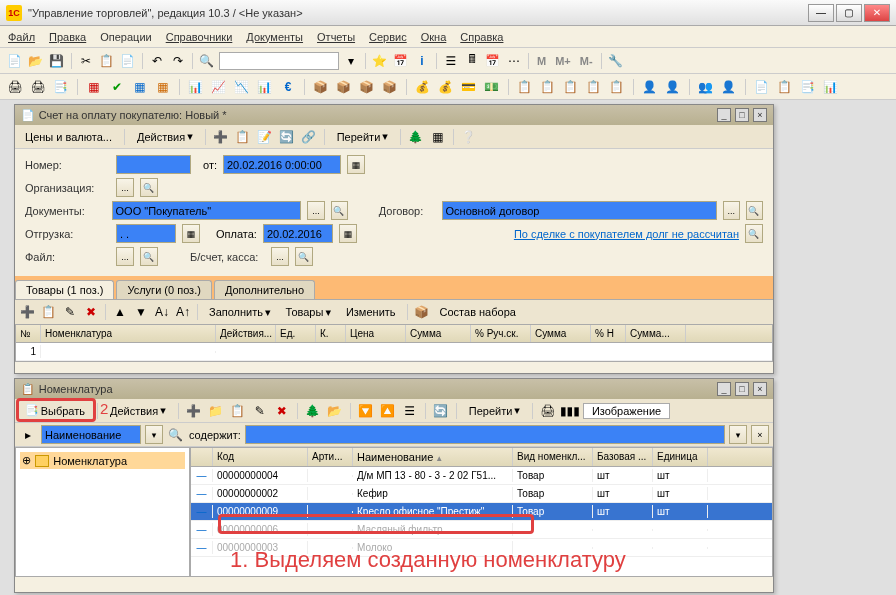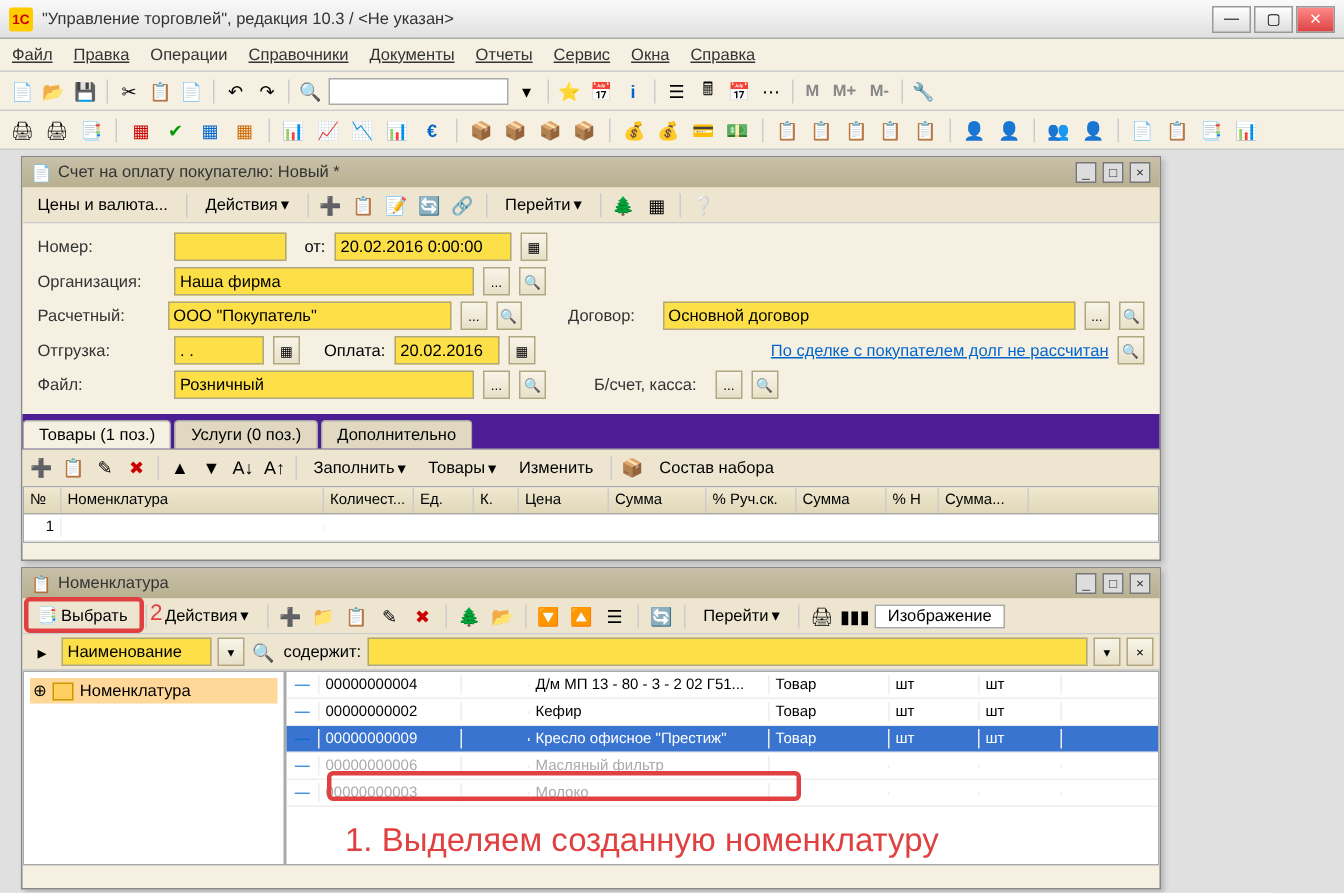--- a/index.html
+++ b/index.html
@@ -22,23 +22,23 @@
 .inner-window { position: absolute; background: #f5f0e1; border: 1px solid #888; box-shadow: 2px 2px 4px rgba(0,0,0,0.2); }
 .inner-title { background: linear-gradient(#c8c0a8,#b8b090); height: 20px; display: flex; align-items: center; padding: 0 6px; color: #333; }
 .inner-title .itxt { flex: 1; }
 .inner-title .ibtns { display: flex; gap: 4px; }
 .ibtn { width: 14px; height: 14px; border: 1px solid #777; background: #ddd; font-size: 9px; display: flex; align-items: center; justify-content: center; cursor: pointer; }
 .inner-toolbar { background: #ede5d0; padding: 2px 4px; display: flex; align-items: center; gap: 4px; border-bottom: 1px solid #ccc; height: 24px; }
 .action-btn { padding: 1px 6px; cursor: pointer; display: inline-flex; align-items: center; gap: 2px; }
 .form-area { padding: 6px 10px; background: #f5f0e1; }
 .form-row { display: flex; align-items: center; margin-bottom: 4px; gap: 6px; }
 .form-label { width: 85px; color: #333; }
-.form-input { height: 19px; border: 1px solid #b0a880; background: #fde047; padding: 0 3px; display: inline-flex; align-items: center; }
+.form-input { height: 19px; border: 1px solid #b0a880; background: #3b82f6; padding: 0 3px; display: inline-flex; align-items: center; }
 .field-btn { width: 18px; height: 19px; border: 1px solid #b0a880; background: linear-gradient(#f8f4e8,#e8e0c8); font-size: 9px; display: inline-flex; align-items: center; justify-content: center; cursor: pointer; }
-.tabs { display: flex; border-bottom: 1px solid #aaa; background: #4c1d95; padding-top: 4px; }
+.tabs { display: flex; border-bottom: 1px solid #aaa; background: #fdba74; padding-top: 4px; }
 .tab { padding: 3px 10px; border: 1px solid #aaa; border-bottom: none; background: #e0d8c0; margin-right: 2px; border-radius: 3px 3px 0 0; cursor: pointer; }
 .tab.active { background: #f5f0e1; }
 .grid-toolbar { background: #ede5d0; padding: 2px 4px; display: flex; align-items: center; gap: 3px; height: 24px; }
 .grid { border: 1px solid #aaa; background: #fff; }
 .grid-header { display: flex; background: linear-gradient(#f0e8d0,#e0d8b8); border-bottom: 1px solid #aaa; }
 .grid-col { padding: 3px 4px; border-right: 1px solid #ccc; font-size: 10px; overflow: hidden; white-space: nowrap; }
 .grid-row { display: flex; border-bottom: 1px solid #eee; height: 18px; align-items: center; }
 .grid-cell { padding: 1px 4px; border-right: 1px solid #eee; font-size: 10px; overflow: hidden; white-space: nowrap; }
 .link-text { color: #0066cc; text-decoration: underline; cursor: pointer; }
 .tree-panel { width: 175px; background: #fff; border: 1px solid #aaa; padding: 4px; }
@@ -187,26 +187,25 @@
     <div class="form-area">
       <div class="form-row">
         <span class="form-label">Номер:</span>
         <span class="form-input" style="width:75px"></span>
         <span style="margin-left:6px">от:</span>
         <span class="form-input" style="width:118px">20.02.2016 0:00:00</span>
         <span class="field-btn">▦</span>
       </div>
       <div class="form-row">
         <span class="form-label">Организация:</span>
-        <span class="form-input" style="width:200px">Наша фирма</span>
-        <span class="field-btn">...</span>
-        <span class="field-btn">🔍</span>
-      </div>
-      <div class="form-row">
-        <span class="form-label">Расчетный:</span>
+        <span class="field-btn">...</span>
+        <span class="field-btn">🔍</span>
+      </div>
+      <div class="form-row">
+        <span class="form-label">Документы:</span>
         <span class="form-input" style="width:200px">ООО "Покупатель"</span>
         <span class="field-btn">...</span>
         <span class="field-btn">🔍</span>
         <span style="width:20px"></span>
         <span class="form-label" style="width:60px">Договор:</span>
         <span class="form-input" style="width:290px">Основной договор</span>
         <span class="field-btn">...</span>
         <span class="field-btn">🔍</span>
       </div>
       <div class="form-row">
@@ -215,21 +214,20 @@
         <span class="field-btn">▦</span>
         <span style="margin-left:10px">Оплата:</span>
         <span class="form-input" style="width:70px">20.02.2016</span>
         <span class="field-btn">▦</span>
         <span style="flex:1"></span>
         <span class="link-text">По сделке с покупателем долг не рассчитан</span>
         <span class="field-btn">🔍</span>
       </div>
       <div class="form-row">
         <span class="form-label">Файл:</span>
-        <span class="form-input" style="width:200px">Розничный</span>
         <span class="field-btn">...</span>
         <span class="field-btn">🔍</span>
         <span style="width:20px"></span>
         <span class="form-label" style="width:75px">Б/счет, касса:</span>
         <span class="field-btn">...</span>
         <span class="field-btn">🔍</span>
       </div>
     </div>
     <div class="tabs">
       <div class="tab active">Товары (1 поз.)</div>
@@ -251,21 +249,21 @@
       <span class="action-btn"><span>Товары</span> ▾</span>
       <span class="action-btn">Изменить</span>
       <span class="tb-sep"></span>
       <span class="tb-btn">📦</span>
       <span class="action-btn">Состав набора</span>
     </div>
     <div class="grid">
       <div class="grid-header">
         <div class="grid-col" style="width:25px">№</div>
         <div class="grid-col" style="width:175px">Номенклатура</div>
-        <div class="grid-col" style="width:60px">Количест...</div>
+        <div class="grid-col" style="width:60px">Действия...</div>
         <div class="grid-col" style="width:40px">Ед.</div>
         <div class="grid-col" style="width:30px">К.</div>
         <div class="grid-col" style="width:60px">Цена</div>
         <div class="grid-col" style="width:65px">Сумма</div>
         <div class="grid-col" style="width:60px">% Руч.ск.</div>
         <div class="grid-col" style="width:60px">Сумма</div>
         <div class="grid-col" style="width:35px">% Н</div>
         <div class="grid-col" style="width:60px">Сумма...</div>
       </div>
       <div class="grid-row">
@@ -323,20 +321,29 @@
     </div>
     <div style="display:flex;height:130px">
       <div class="tree-panel">
         <div class="tree-item sel">
           <span>⊕</span>
           <span class="folder-icon"></span>
           <span>Номенклатура</span>
         </div>
       </div>
       <div style="flex:1" class="grid">
+        <div class="grid-header">
+          <div class="grid-col" style="width:22px"></div>
+          <div class="grid-col" style="width:95px">Код</div>
+          <div class="grid-col" style="width:45px">Арти...</div>
+          <div class="grid-col" style="width:160px"><span>Наименование</span><span class="sort-arrow">▲</span></div>
+          <div class="grid-col" style="width:80px">Вид номенкл...</div>
+          <div class="grid-col" style="width:60px">Базовая ...</div>
+          <div class="grid-col" style="width:55px">Единица</div>
+        </div>
         <div id="nom-rows">
             <div class="grid-row">
               <div class="grid-cell" style="width:22px;text-align:center;color:#06c">—</div>
               <div class="grid-cell" style="width:95px">00000000004</div>
               <div class="grid-cell" style="width:45px"></div>
               <div class="grid-cell" style="width:160px">Д/м МП 13 - 80 - 3 - 2 02 Г51...</div>
               <div class="grid-cell" style="width:80px">Товар</div>
               <div class="grid-cell" style="width:60px">шт</div>
               <div class="grid-cell" style="width:55px">шт</div>
             </div>

